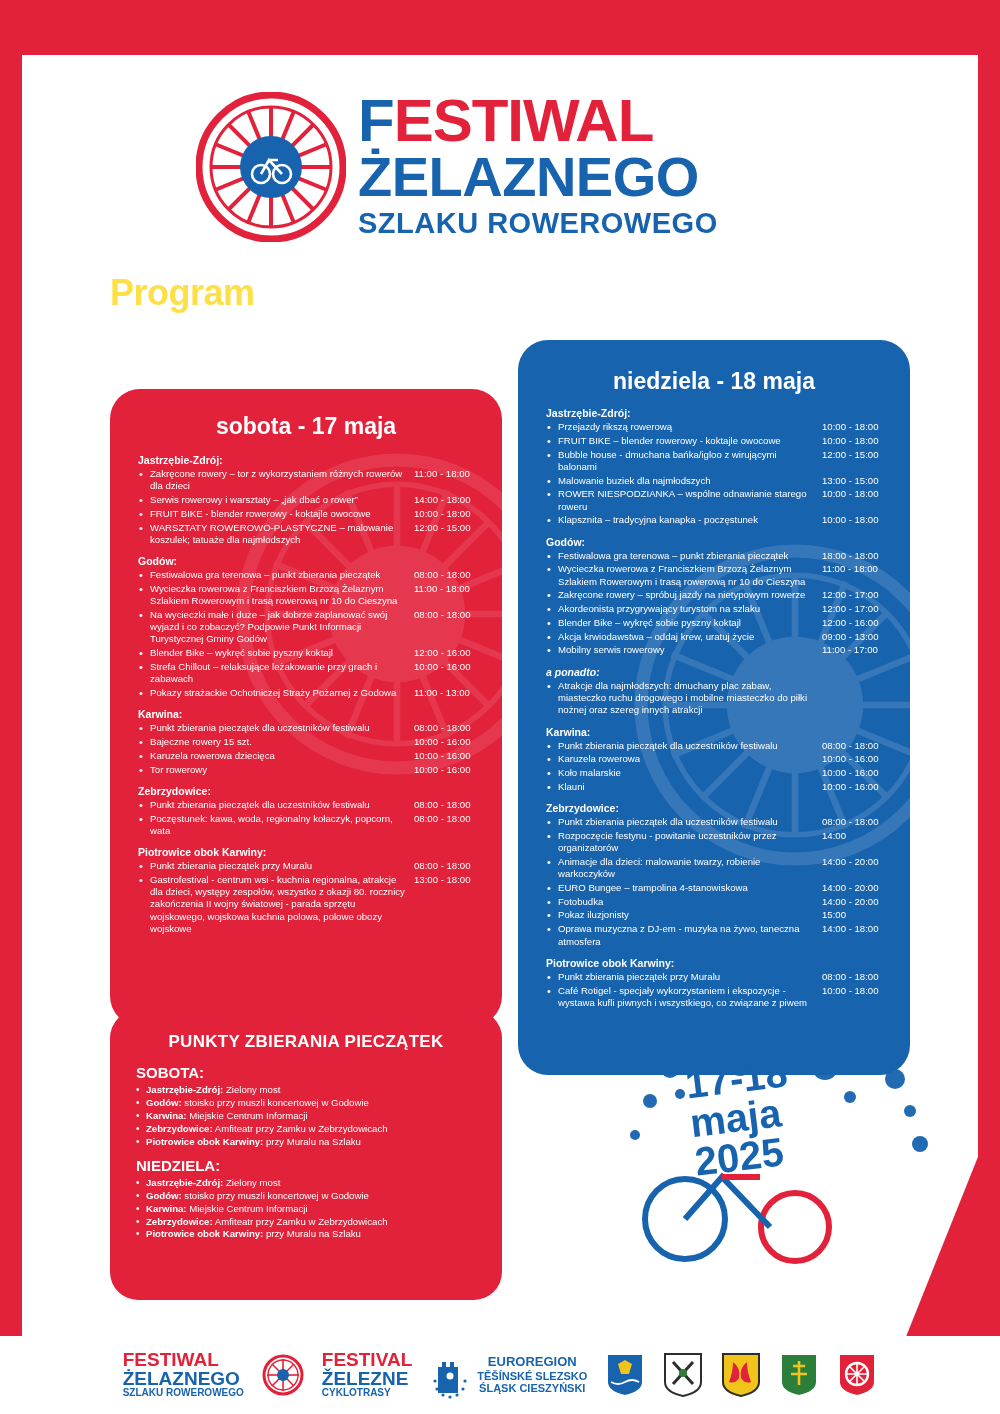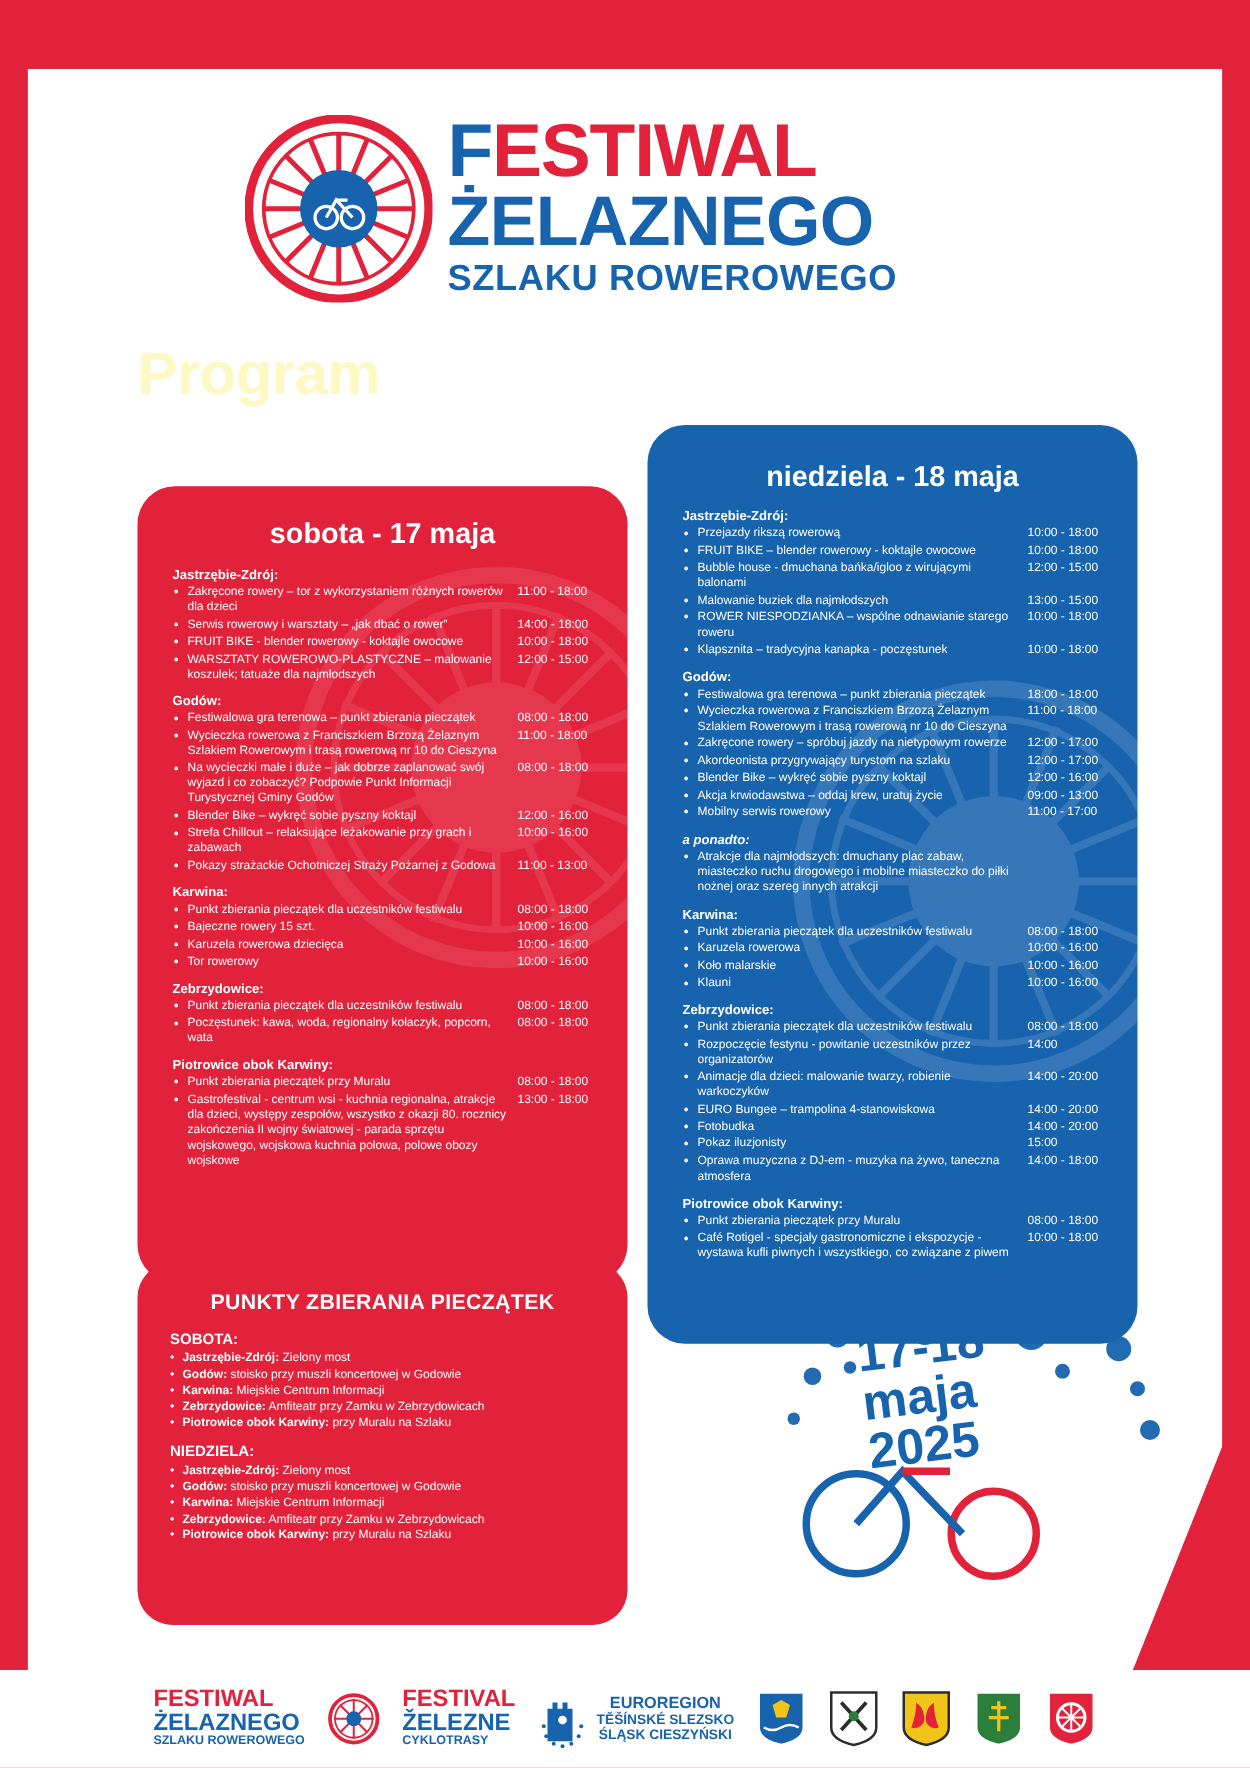--- a/index.html
+++ b/index.html
@@ -41,21 +41,21 @@
     position:absolute; left:358px; top:92px; width:470px;
   }
   .t1 { font-size:60px; font-weight:bold; letter-spacing:-1px; line-height:0.95; }
   .t1 .blue { color:#1763ae; }
   .t1 .red  { color:#e2213a; }
   .t2 { font-size:56px; font-weight:bold; color:#1763ae; line-height:1.0; letter-spacing:-0.5px;}
   .t3 { font-size:29px; font-weight:bold; color:#1763ae; letter-spacing:0.5px; margin-top:2px;}
 
   .program-word {
     position:absolute; left:110px; top:272px;
-    font-size:48px; font-weight:bold; color:#fef9c3;
+    font-size:36px; font-weight:bold; color:#fde047;
     letter-spacing:-0.5px;
   }
 
   
   .panel {
     position:absolute;
     color:#ffffff;
     border-radius:28px;
     padding:14px 22px 18px 22px;
     margin-top:44px;
@@ -112,21 +112,21 @@
   .stamps {
     position:absolute; left:110px; top:1010px; width:392px; height:290px;
     background:#e2213a; color:#fff;
     border-radius:28px;
     padding:16px 24px;
   }
   .stamps h3 {
     margin:6px 0 12px 0; text-align:center;
     font-size:17px; font-weight:bold; letter-spacing:0.3px;
   }
-  .stamps .daylabel { font-size:12px; font-weight:bold; margin:8px 0 3px 2px;}
+  .stamps .daylabel { font-size:15px; font-weight:bold; margin:8px 0 3px 2px;}
   .stamps ul { list-style:none; margin:0; padding:0; }
   .stamps li { font-size:9.6px; line-height:1.35; padding-left:12px; position:relative; }
   .stamps li:before { content:"•"; position:absolute; left:2px; top:-1px; font-size:10px;}
   .stamps li b { font-weight:bold; }
 
   
   .datebox {
     position:absolute; right:60px; bottom:135px; width:330px; height:240px;
   }
   .datetext {
@@ -515,21 +515,21 @@
         <div class="loc">Piotrowice obok Karwiny:</div>
         <ul class="items">
           <li>
             <div class="row">
               <div class="txt">Punkt zbierania pieczątek przy Muralu</div>
               <div class="time">08:00 - 18:00</div>
             </div>
           </li>
           <li>
             <div class="row">
-              <div class="txt">Café Rotigel - specjały gastronomiczne i ekspozycje - wystawa kufli piwnych i wszystkiego, co związane z piwem</div>
+              <div class="txt">Café Rotigel - specjały wykorzystaniem i ekspozycje - wystawa kufli piwnych i wszystkiego, co związane z piwem</div>
               <div class="time">10:00 - 18:00</div>
             </div>
           </li>
         </ul>
       </div>
   </div>
 
   <div class="stamps">
     <h3>PUNKTY ZBIERANIA PIECZĄTEK</h3>
     <div id="stamp-groups">

